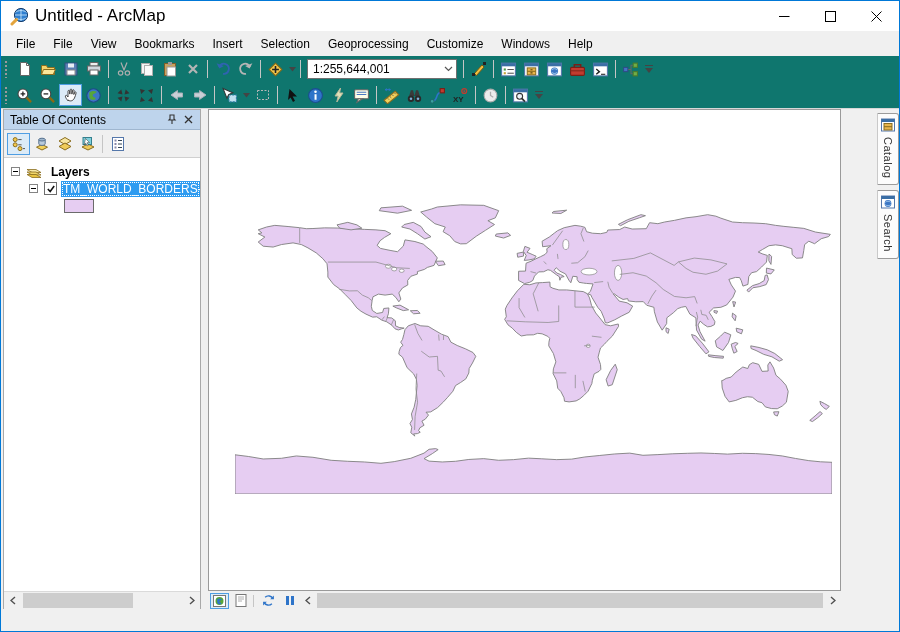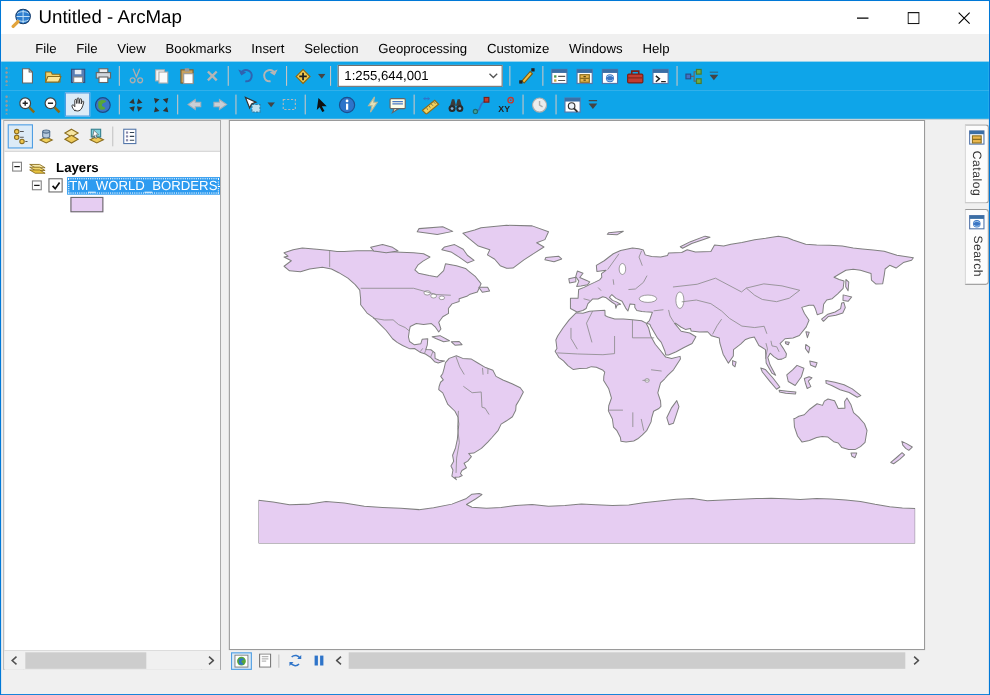--- a/index.html
+++ b/index.html
@@ -9,24 +9,24 @@
     border:1px solid #0078D7;font-family:"Liberation Sans","DejaVu Sans",sans-serif;
     font-size:12px;color:#000;overflow:hidden;
   }
   
   .titlebar{position:absolute;left:0;top:0;width:898px;height:30px;background:#fff;display:flex;align-items:center;}
   .app-icon{width:20px;height:20px;margin:0 6px 0 8px;display:flex;align-items:center;justify-content:center;}
   .title-text{flex:0 0 auto;font-size:17px;}
   .win-buttons{margin-left:auto;display:flex;height:30px;}
   .win-btn{width:46px;height:30px;display:flex;align-items:center;justify-content:center;}
   
-  .menubar{position:absolute;left:0;top:30px;width:898px;height:25px;background:#F0F0F0;display:flex;align-items:center;padding-left:22px;}
+  .menubar{position:absolute;left:0;top:30px;width:898px;height:25px;background:#F0F0F0;display:flex;align-items:center;padding-left:6px;}
   .menu-item{padding:3px 9px;cursor:default;}
   
-  .tbrow{position:absolute;left:0;width:898px;background:#0ea5e9;display:flex;align-items:center;}
+  .tbrow{position:absolute;left:0;width:898px;background:#0f766e;display:flex;align-items:center;}
   .tb1{top:55px;height:26px;}
   .tb2{top:81px;height:27px;border-bottom:1px solid #D7D7D7;text-align:center;}
   .grip{width:5px;height:18px;margin:0 4px 0 3px;
     background-image:radial-gradient(#9a9a9a 1px,transparent 1.2px);background-size:4px 4px;}
   .tbtn{width:23px;height:22px;display:flex;align-items:center;justify-content:center;border:1px solid transparent;}
   .tbtn.selected{background:#DCEBF7;border:1px solid #4F9EE3;}
   .tsep{width:1px;height:18px;background:#C5C5C5;margin:0 3px;}
   .dd-arrow{width:10px;height:22px;display:flex;align-items:center;justify-content:center;}
   .combo{width:150px;height:20px;background:#fff;border:1px solid #707070;display:flex;align-items:center;margin:0 3px;}
   .combo-text{flex:1;padding-left:5px;font-size:12px;white-space:nowrap;overflow:hidden;}
@@ -421,20 +421,33 @@
     </div>
     <div class="overflow-btn">
       <svg width="8" height="9" viewBox="0 0 8 9">
           <path d="M0 .5h8" stroke="#444"></path>
           <path d="M0 3h8L4 8z" fill="#444"></path>
         </svg>
     </div>
   </div>
 
   <div class="toc">
+    <div class="toc-title">
+      <span class="toc-title-text">Table Of Contents</span>
+      <span class="toc-titlebtn">
+        <svg width="10" height="11" viewBox="0 0 10 11">
+            <path d="M3 1h4v4l1 1H2l1-1zM5 6v4" stroke="#333" fill="none" stroke-width="1.1"></path>
+          </svg>
+      </span>
+      <span class="toc-titlebtn">
+        <svg width="9" height="9" viewBox="0 0 9 9">
+            <path d="M1 1l7 7M8 1L1 8" stroke="#333" stroke-width="1.3"></path>
+          </svg>
+      </span>
+    </div>
     <div class="toc-toolbar">
       <div class="tbtn selected">
         <svg width="16" height="16" viewBox="0 0 16 16">
             <circle cx="4.2" cy="3.6" r="2" fill="#F2C84C" stroke="#8a6d1f"></circle>
             <circle cx="4.2" cy="8.8" r="2" fill="#F2C84C" stroke="#8a6d1f"></circle>
             <circle cx="9" cy="12.6" r="2" fill="#F2C84C" stroke="#8a6d1f"></circle>
             <path d="M7.2 3.6h3.4M7.2 8.8h3.4M12 12.6h2" stroke="#555"></path>
           </svg>
       </div>
       <div class="tbtn">

